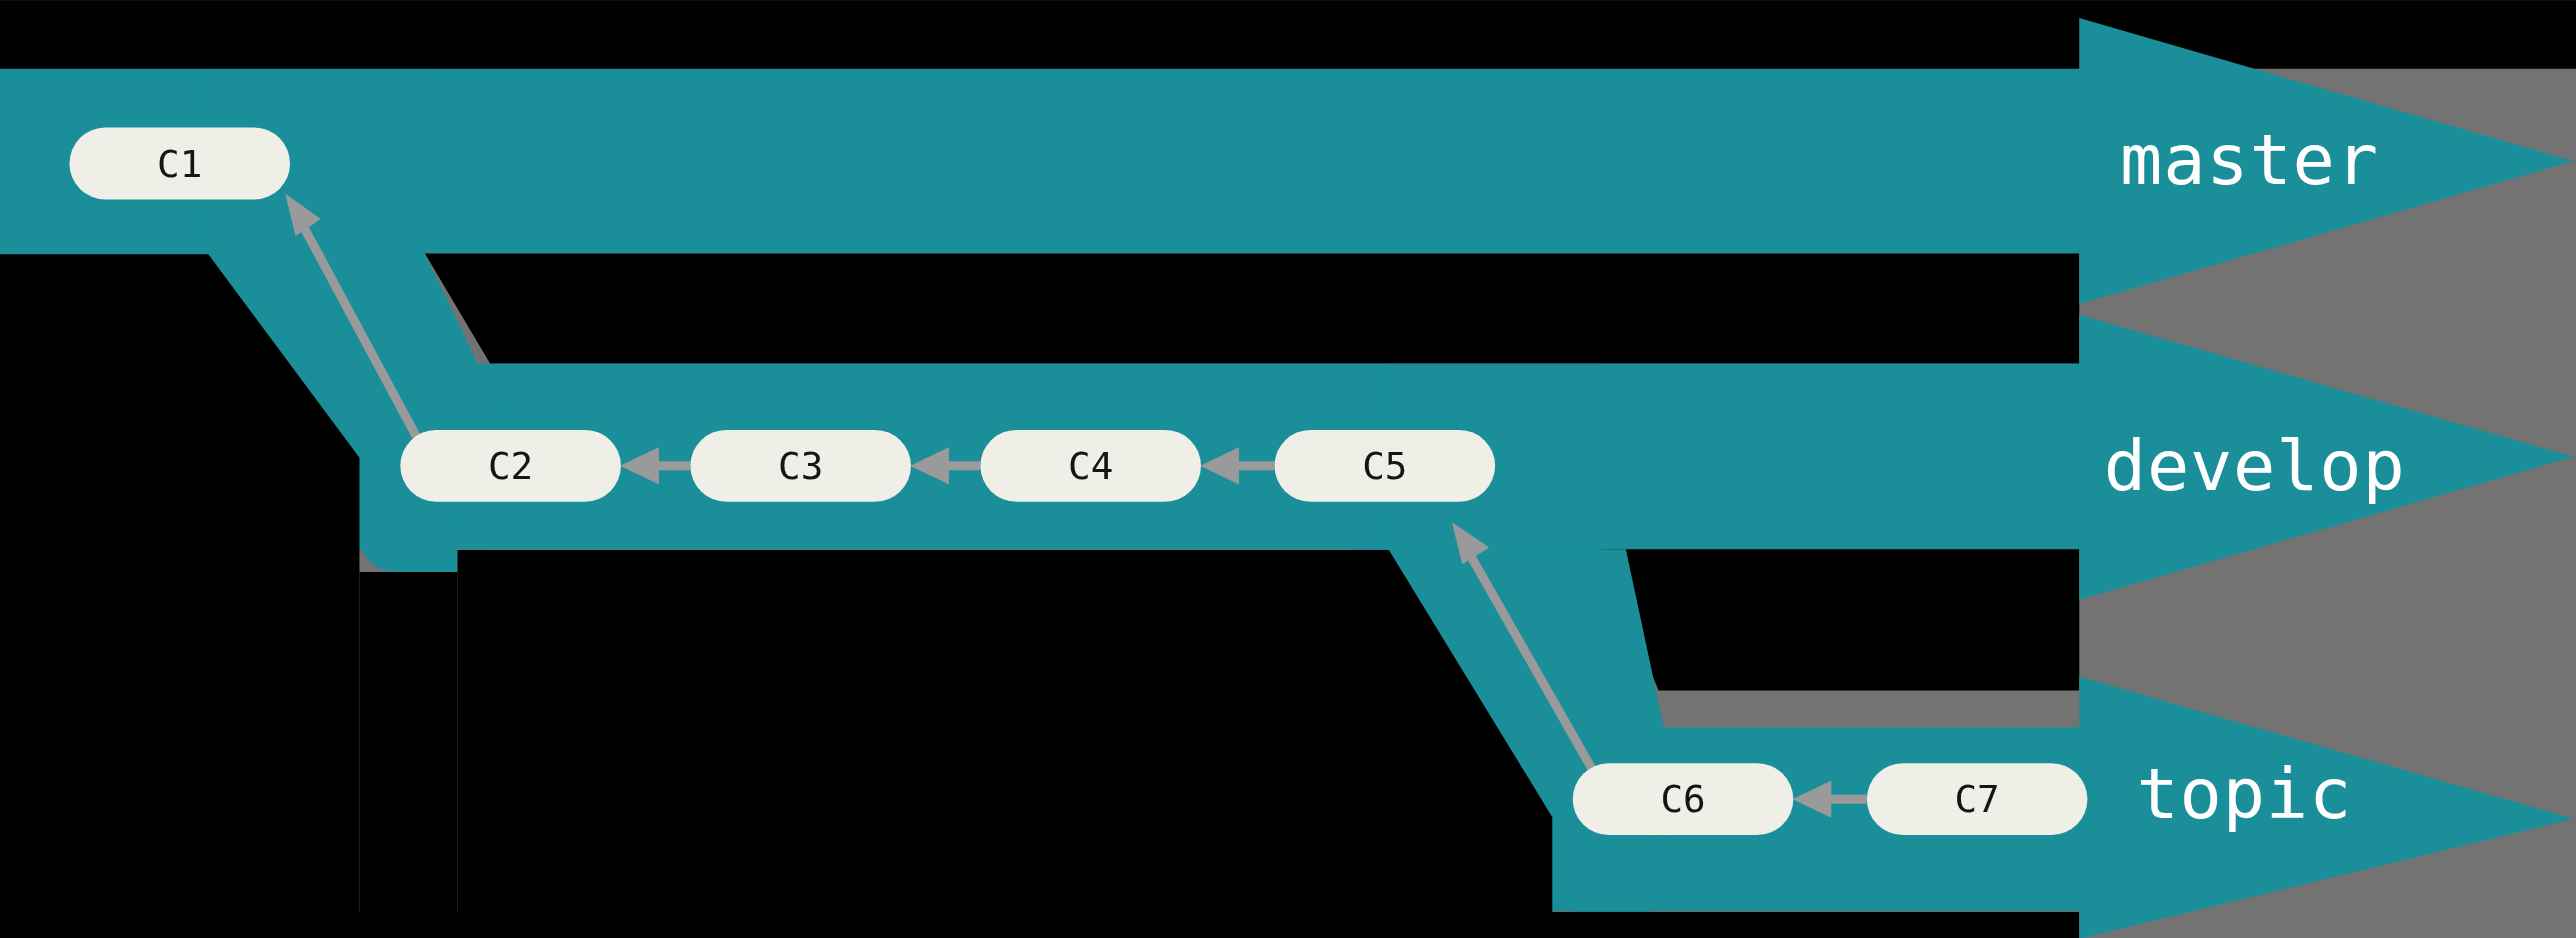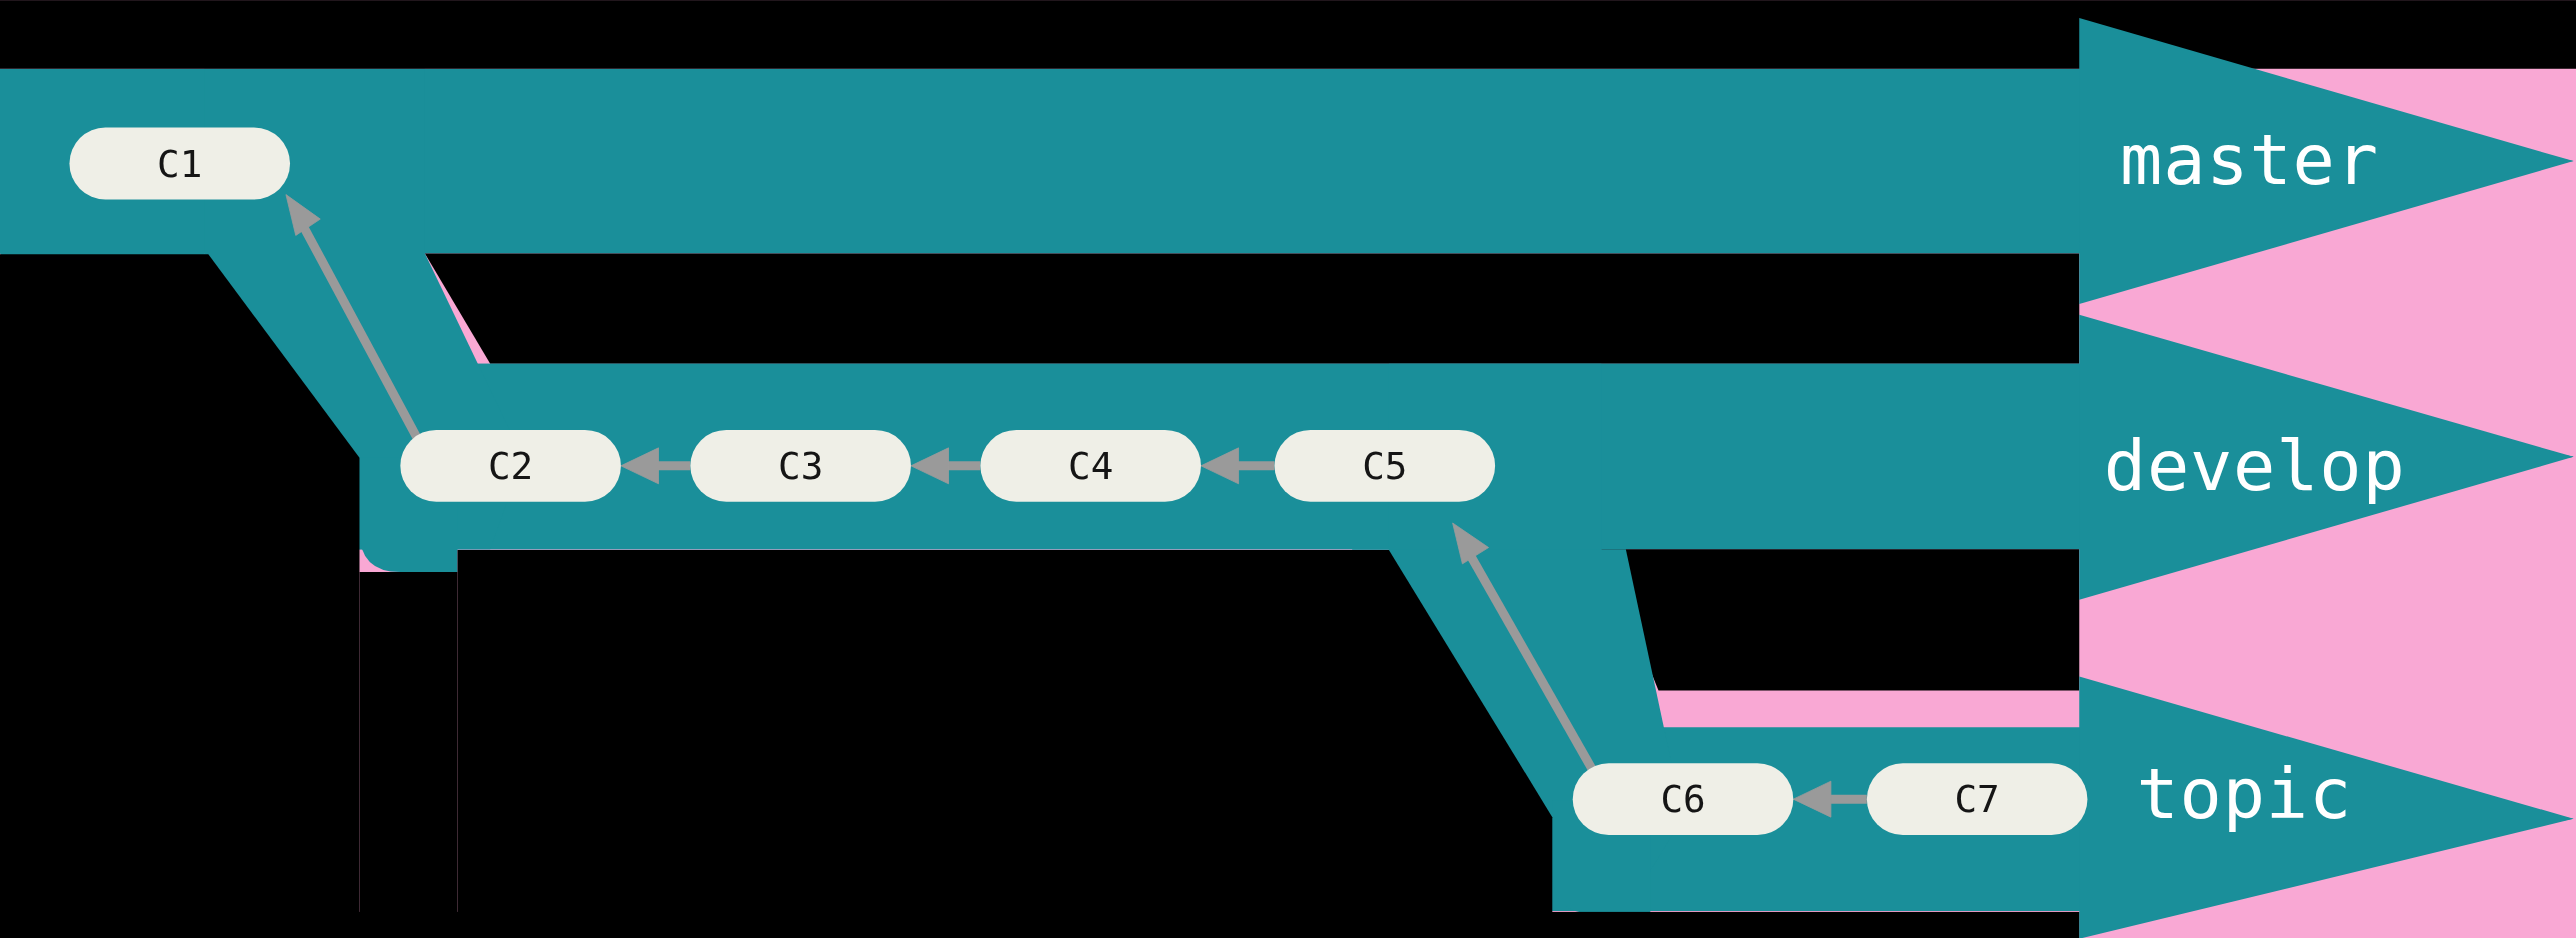--- a/index.html
+++ b/index.html
@@ -11,21 +11,21 @@
   body {
     width: 2576px;
     height: 939px;
     overflow: hidden;
     font-family: "DejaVu Sans Mono", "Liberation Mono", monospace;
   }
   #diagram-root {
     position: relative;
     width: 2576px;
     height: 939px;
-    background: #f9a8d4;
+    background: #737373;
   }
   svg.canvas {
     position: absolute;
     left: 0;
     top: 0;
     width: 2576px;
     height: 939px;
     display: block;
   }
   .branch-label {

